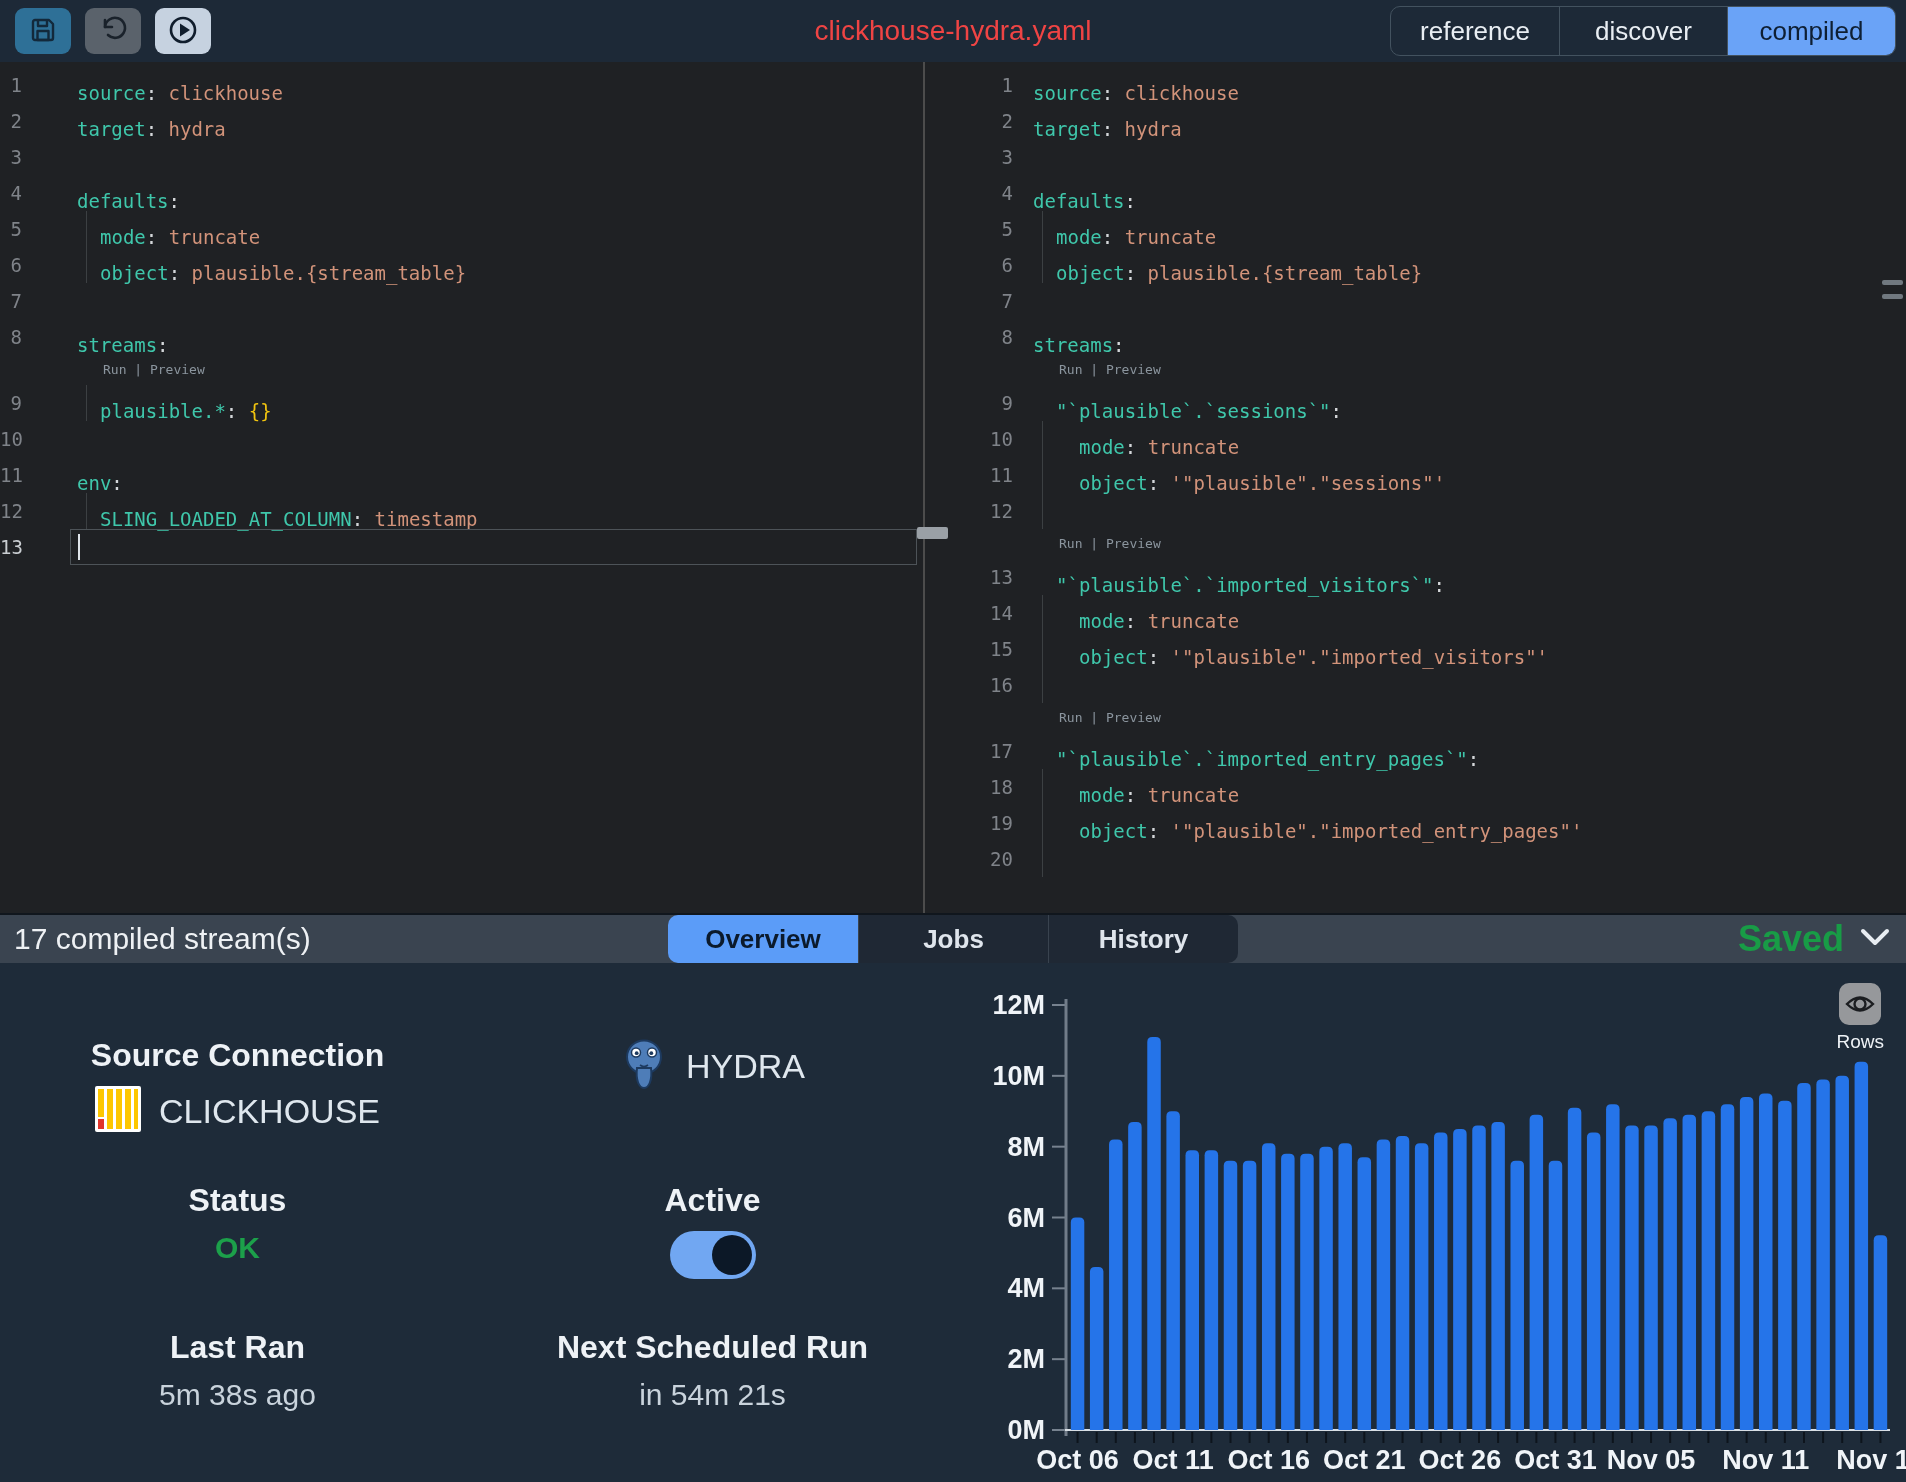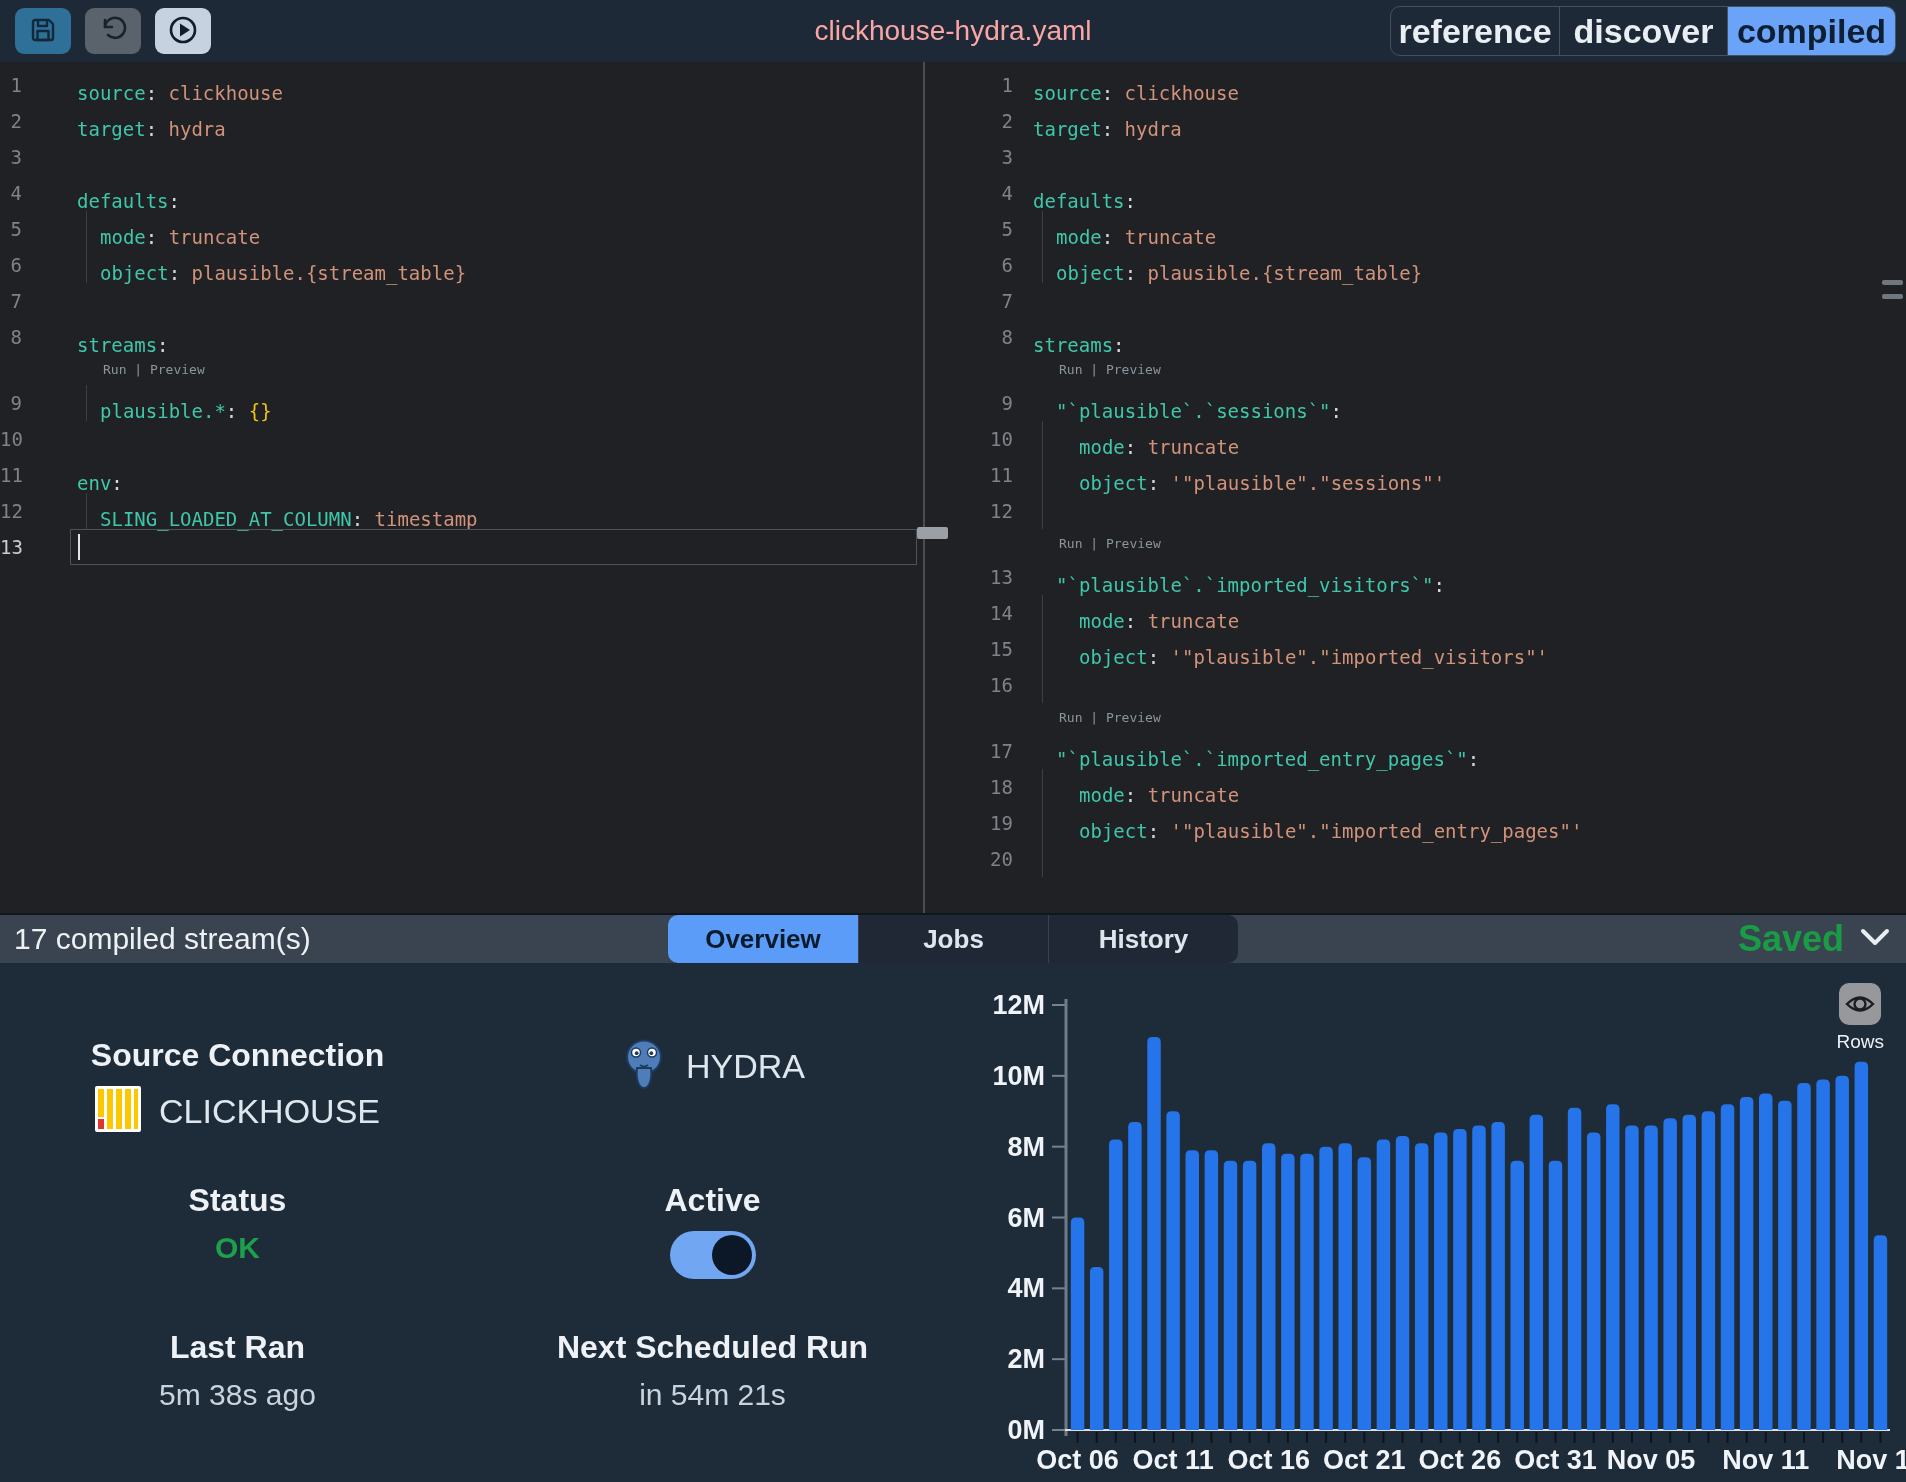--- a/index.html
+++ b/index.html
@@ -2,29 +2,29 @@
 <html><head>
 <meta charset="utf-8">
 <style>
   html,body{margin:0;padding:0;background:#10161d;}
   body{width:1906px;height:1482px;overflow:hidden;font-family:"Liberation Sans",sans-serif;-webkit-font-smoothing:antialiased;}
   .app{position:relative;width:1906px;height:1482px;background:#1f2124;}
 
   
   .topbar{position:relative;height:62px;background:#1d2937;}
   .title{position:absolute;left:0;right:0;top:0;height:62px;line-height:62px;text-align:center;
-         color:#fca5a5;font-size:28px;pointer-events:none;}
+         color:#ef4444;font-size:28px;pointer-events:none;}
   .toolbar{position:absolute;left:15px;top:8px;display:flex;gap:14px;}
   .tool-btn{width:56px;height:46px;border:none;border-radius:9px;display:flex;align-items:center;justify-content:center;cursor:pointer;padding:0;}
   .tool-btn.save{background:#2e7097;}
   .tool-btn.undo{background:#5a626b;}
   .tool-btn.run{background:#c6d2e0;}
   .top-tabs{position:absolute;right:10px;top:6px;height:48px;display:flex;border:1px solid #43525f;border-radius:10px;overflow:hidden;}
   .top-tab{width:168px;height:48px;display:flex;align-items:center;justify-content:center;
-           font-size:34px;font-weight:bold;color:#e9eef3;background:transparent;border:none;cursor:pointer;border-left:1px solid #43525f;}
+           font-size:26px;font-weight:normal;color:#e9eef3;background:transparent;border:none;cursor:pointer;border-left:1px solid #43525f;}
   .top-tab:first-child{border-left:none;}
   .top-tab.active{background:#6aa3f7;color:#0e1f33;}
 
   
   .editors{position:relative;height:851px;background:#1f2124;}
   .pane{position:absolute;top:0;bottom:0;overflow:hidden;}
   .pane.left{left:0;width:923px;}
   .pane.right{left:923px;right:0;border-left:2px solid #4c4c4c;}
   .code-area{position:relative;padding-top:5px;font-family:"DejaVu Sans Mono",monospace;font-size:19px;}
   .row{position:relative;height:36px;line-height:36px;display:flex;white-space:pre;}

